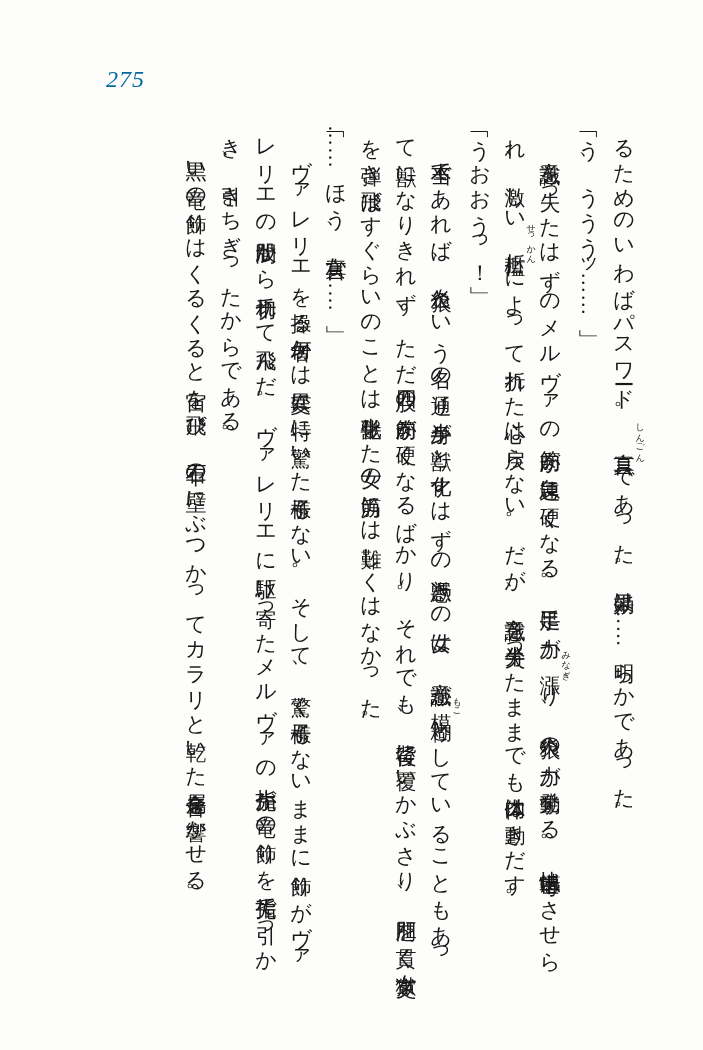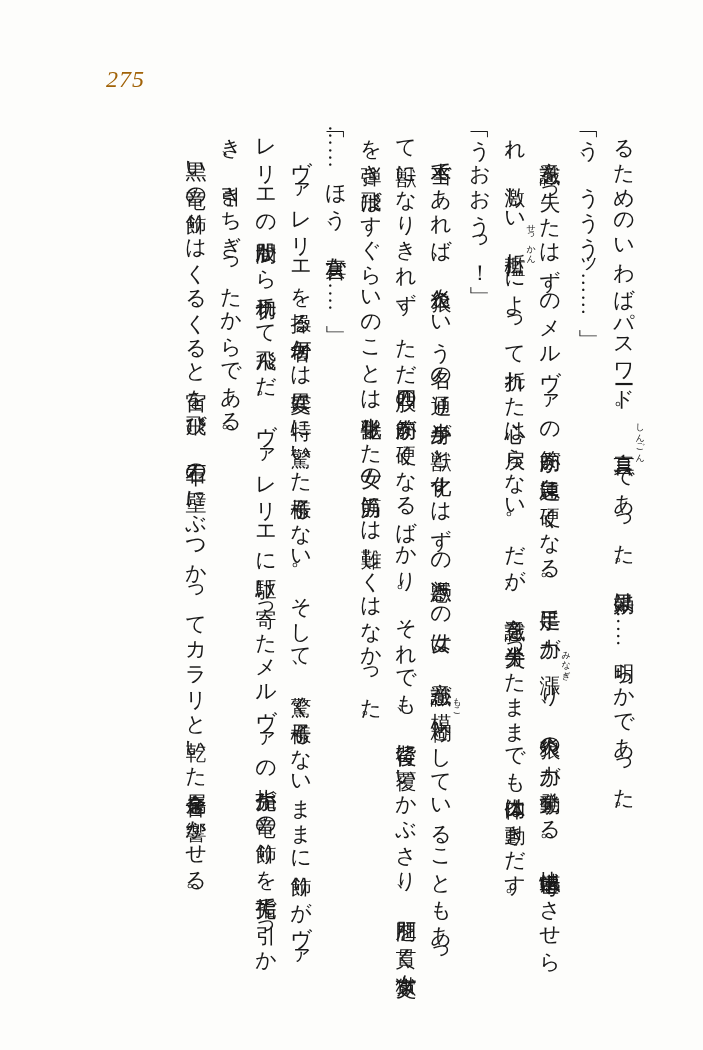--- a/index.html
+++ b/index.html
@@ -18,21 +18,21 @@
     inset: 0;
   }
   .page-number {
     position: absolute;
     left: 106px;
     top: 66px;
     font-family: "Liberation Serif", "DejaVu Serif", serif;
     font-style: italic;
     font-size: 24px;
     letter-spacing: 1px;
-    color: #a16207;
+    color: #0369a1;
   }
   .text-area {
     position: absolute;
     top: 124px;
     right: 58px;
     width: 578px;
     height: 838px;
     writing-mode: vertical-rl;
     text-orientation: mixed;
     font-family: "Liberation Serif", "DejaVu Serif", serif;

